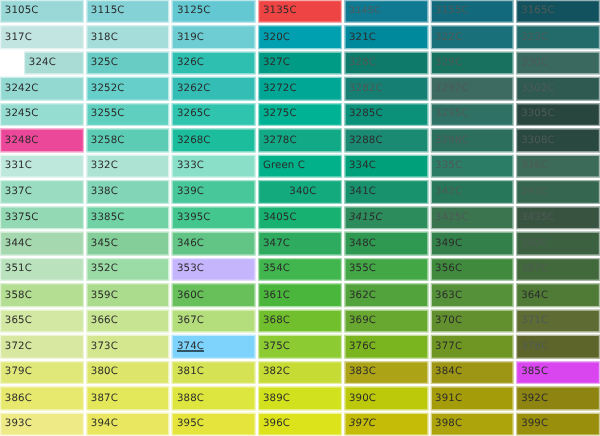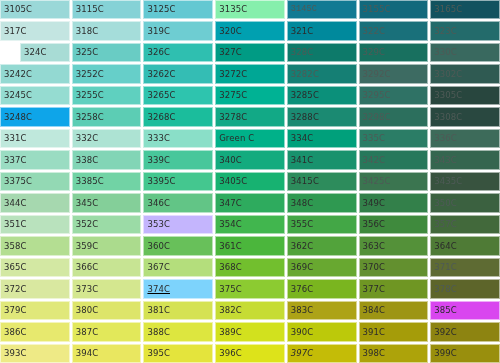--- a/index.html
+++ b/index.html
@@ -43,21 +43,21 @@
 <div id="grid">
     <div class="swatch" style="background: rgb(154, 216, 216);">
       <span class="lbl">3105C</span>
     </div>
     <div class="swatch" style="background: rgb(133, 210, 214);">
       <span class="lbl">3115C</span>
     </div>
     <div class="swatch" style="background: rgb(99, 200, 210);">
       <span class="lbl">3125C</span>
     </div>
-    <div class="swatch" style="background: #86efac;">
+    <div class="swatch" style="background: #ef4444;">
       <span class="lbl">3135C</span>
     </div>
     <div class="swatch dark" style="background: rgb(17, 122, 147); font-family: Liberation Mono, monospace;">
       <span class="lbl">3145C</span>
     </div>
     <div class="swatch dark" style="background: rgb(18, 105, 124);">
       <span class="lbl">3155C</span>
     </div>
     <div class="swatch dark" style="background: rgb(18, 82, 95);">
       <span class="lbl">3165C</span>
@@ -139,21 +139,21 @@
     </div>
     <div class="swatch" style="background: rgb(11, 144, 122);">
       <span class="lbl">3285C</span>
     </div>
     <div class="swatch dark" style="background: rgb(47, 114, 101);">
       <span class="lbl">3295C</span>
     </div>
     <div class="swatch dark" style="background: rgb(40, 70, 62);">
       <span class="lbl">3305C</span>
     </div>
-    <div class="swatch" style="background: #0ea5e9;">
+    <div class="swatch" style="background: #ec4899;">
       <span class="lbl">3248C</span>
     </div>
     <div class="swatch" style="background: rgb(92, 205, 180);">
       <span class="lbl">3258C</span>
     </div>
     <div class="swatch" style="background: rgb(27, 189, 156);">
       <span class="lbl">3268C</span>
     </div>
     <div class="swatch" style="background: rgb(18, 169, 134);">
       <span class="lbl">3278C</span>
@@ -190,21 +190,21 @@
     </div>
     <div class="swatch" style="background: rgb(154, 220, 194);">
       <span class="lbl">337C</span>
     </div>
     <div class="swatch" style="background: rgb(130, 213, 182);">
       <span class="lbl">338C</span>
     </div>
     <div class="swatch" style="background: rgb(72, 199, 155);">
       <span class="lbl">339C</span>
     </div>
-    <div class="swatch" style="background: rgb(19, 171, 126);">
+    <div class="swatch" style="background: rgb(19, 171, 126); padding-left: 22px;">
       <span class="lbl">340C</span>
     </div>
     <div class="swatch" style="background: rgb(24, 146, 109);">
       <span class="lbl">341C</span>
     </div>
     <div class="swatch dark" style="background: rgb(39, 120, 91);">
       <span class="lbl">342C</span>
     </div>
     <div class="swatch dark" style="background: rgb(53, 102, 79);">
       <span class="lbl">343C</span>
@@ -214,21 +214,21 @@
     </div>
     <div class="swatch" style="background: rgb(113, 211, 165);">
       <span class="lbl">3385C</span>
     </div>
     <div class="swatch" style="background: rgb(68, 199, 143);">
       <span class="lbl">3395C</span>
     </div>
     <div class="swatch" style="background: rgb(23, 178, 113);">
       <span class="lbl">3405C</span>
     </div>
-    <div class="swatch" style="background: rgb(45, 140, 92);">
+    <div class="swatch" style="background: rgb(45, 140, 92); font-style: italic;">
       <span class="lbl">3415C</span>
     </div>
     <div class="swatch dark" style="background: rgb(59, 117, 80);">
       <span class="lbl">3425C</span>
     </div>
     <div class="swatch dark" style="background: rgb(56, 83, 63);">
       <span class="lbl">3435C</span>
     </div>
     <div class="swatch" style="background: rgb(166, 216, 175);">
       <span class="lbl">344C</span>

